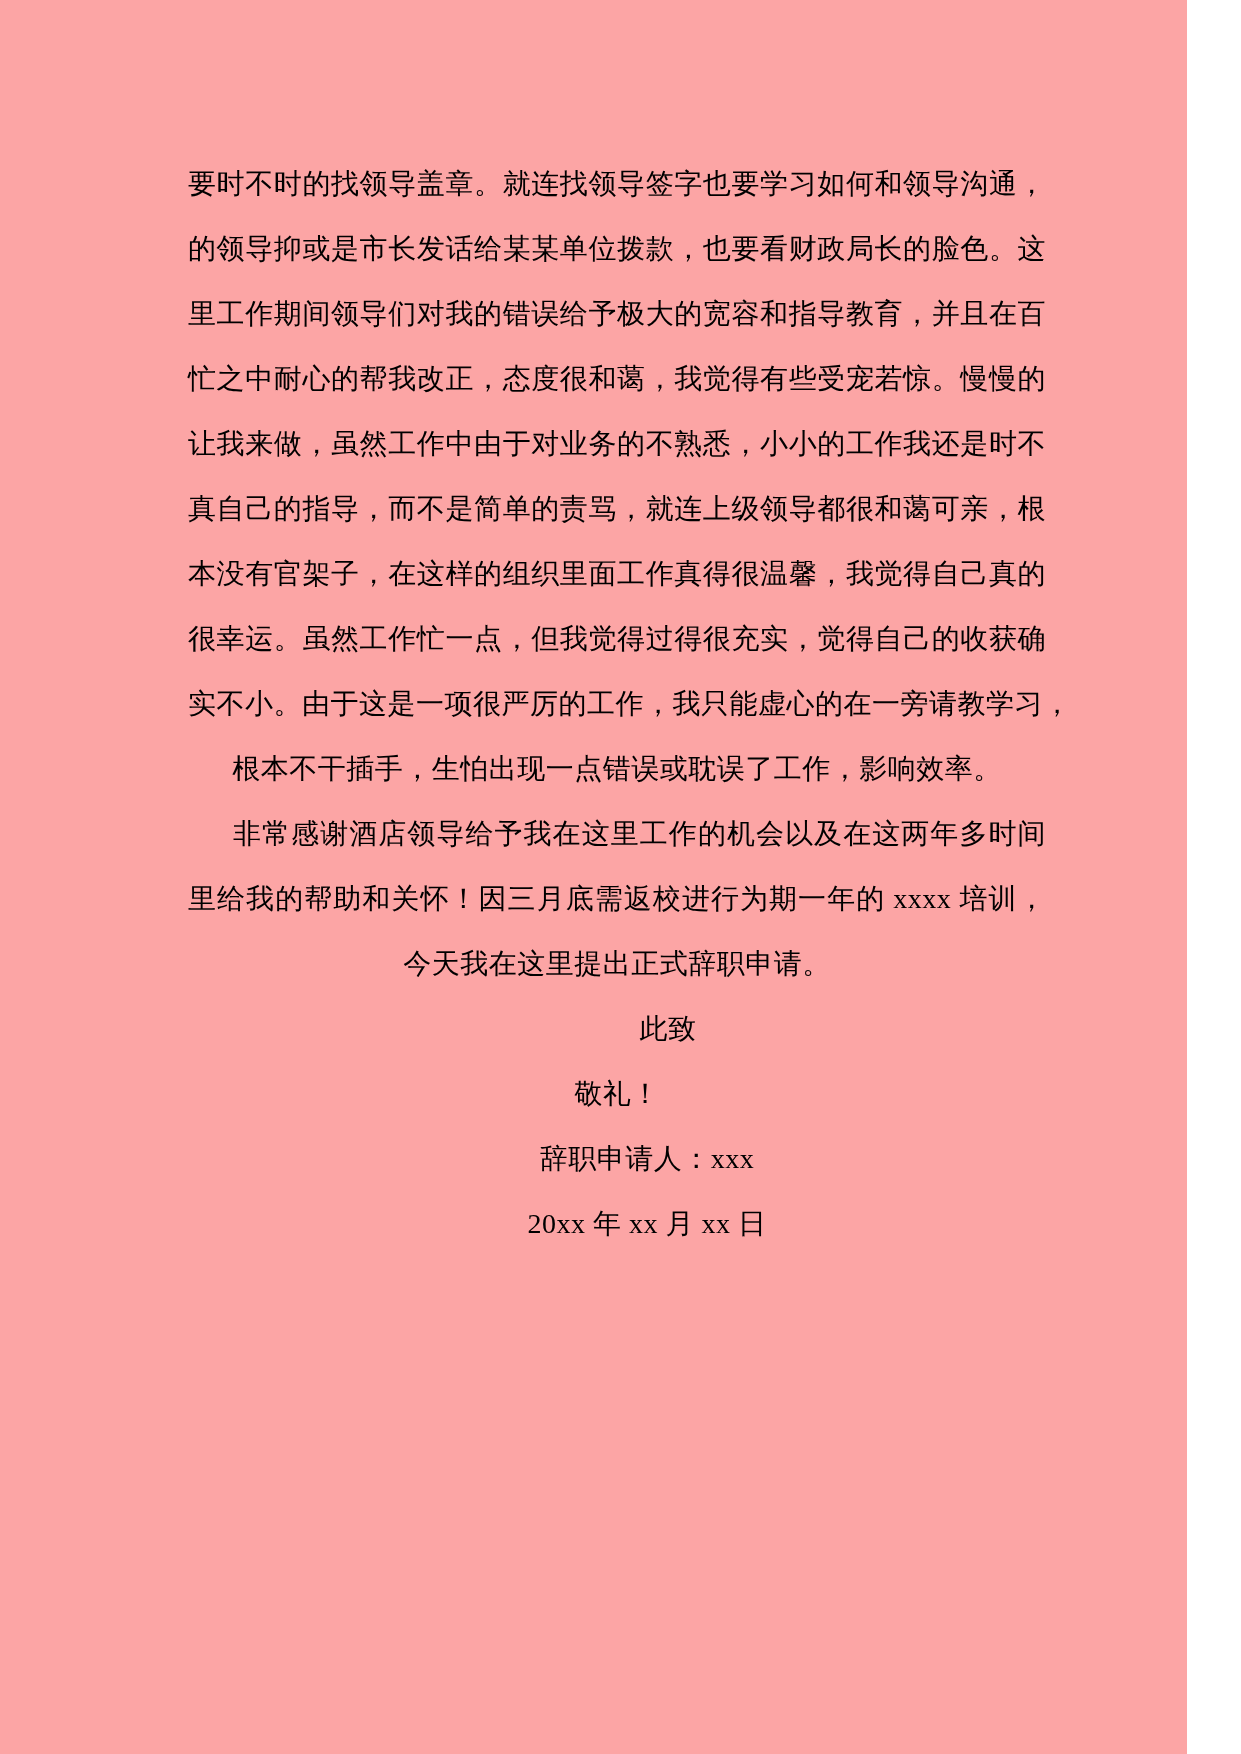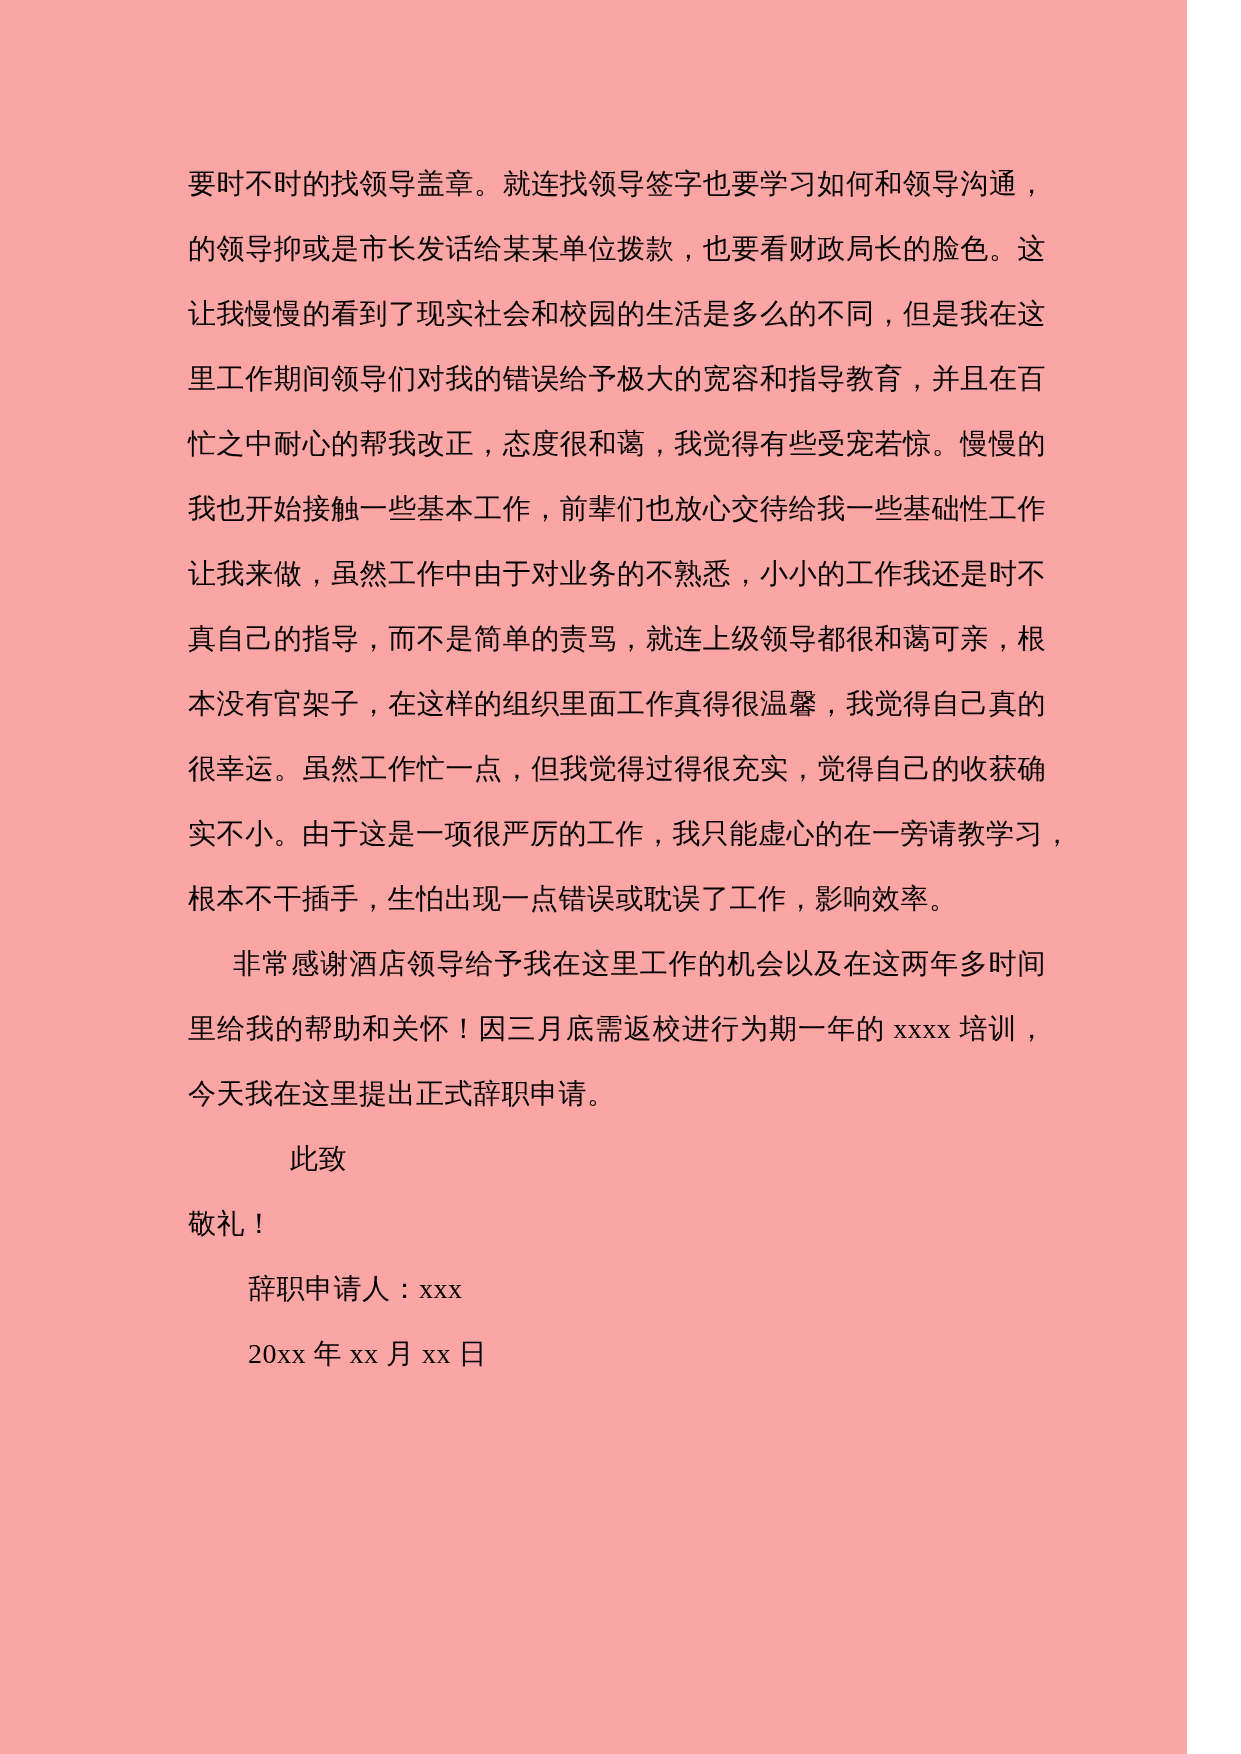--- a/index.html
+++ b/index.html
@@ -27,21 +27,21 @@
     position: absolute;
     left: 188px;
     top: 151px;
     width: 858px;
   }
   .line {
     font-size: 28px;
     line-height: 65px;
     height: 65px;
     white-space: nowrap;
-    text-align: left;
+    text-align: center;
     letter-spacing: 0.5px;
   }
   
   .line.j {
     text-align: justify;
     text-align-last: justify;
     text-justify: inter-character;
   }
   
   .indent-para   { text-indent: 45px; font-family: Liberation Serif, serif; }
@@ -50,24 +50,22 @@
   
   .indent-sign   { text-indent: 60px; }
 </style>
 </head>
 <body>
 
 <div class="page">
   <div class="text-block">
     <div class="line j">要时不时的找领导盖章。就连找领导签字也要学习如何和领导沟通，</div>
     <div class="line j">的领导抑或是市长发话给某某单位拨款，也要看财政局长的脸色。这</div>
-    <div class="line j">让我慢慢的看到了现实社会和校园的生活是多么的不同，但是我在这</div>
     <div class="line j">里工作期间领导们对我的错误给予极大的宽容和指导教育，并且在百</div>
     <div class="line j">忙之中耐心的帮我改正，态度很和蔼，我觉得有些受宠若惊。慢慢的</div>
-    <div class="line j">我也开始接触一些基本工作，前辈们也放心交待给我一些基础性工作</div>
     <div class="line j">让我来做，虽然工作中由于对业务的不熟悉，小小的工作我还是时不</div>
     <div class="line j">真自己的指导，而不是简单的责骂，就连上级领导都很和蔼可亲，根</div>
     <div class="line j">本没有官架子，在这样的组织里面工作真得很温馨，我觉得自己真的</div>
     <div class="line j">很幸运。虽然工作忙一点，但我觉得过得很充实，觉得自己的收获确</div>
     <div class="line j">实不小。由于这是一项很严厉的工作，我只能虚心的在一旁请教学习，</div>
     <div class="line">根本不干插手，生怕出现一点错误或耽误了工作，影响效率。</div>
     <div class="line j indent-para">非常感谢酒店领导给予我在这里工作的机会以及在这两年多时间</div>
     <div class="line j">里给我的帮助和关怀！因三月底需返校进行为期一年的 xxxx 培训，</div>
     <div class="line">今天我在这里提出正式辞职申请。</div>
     <div class="line indent-cizhi">此致</div>

